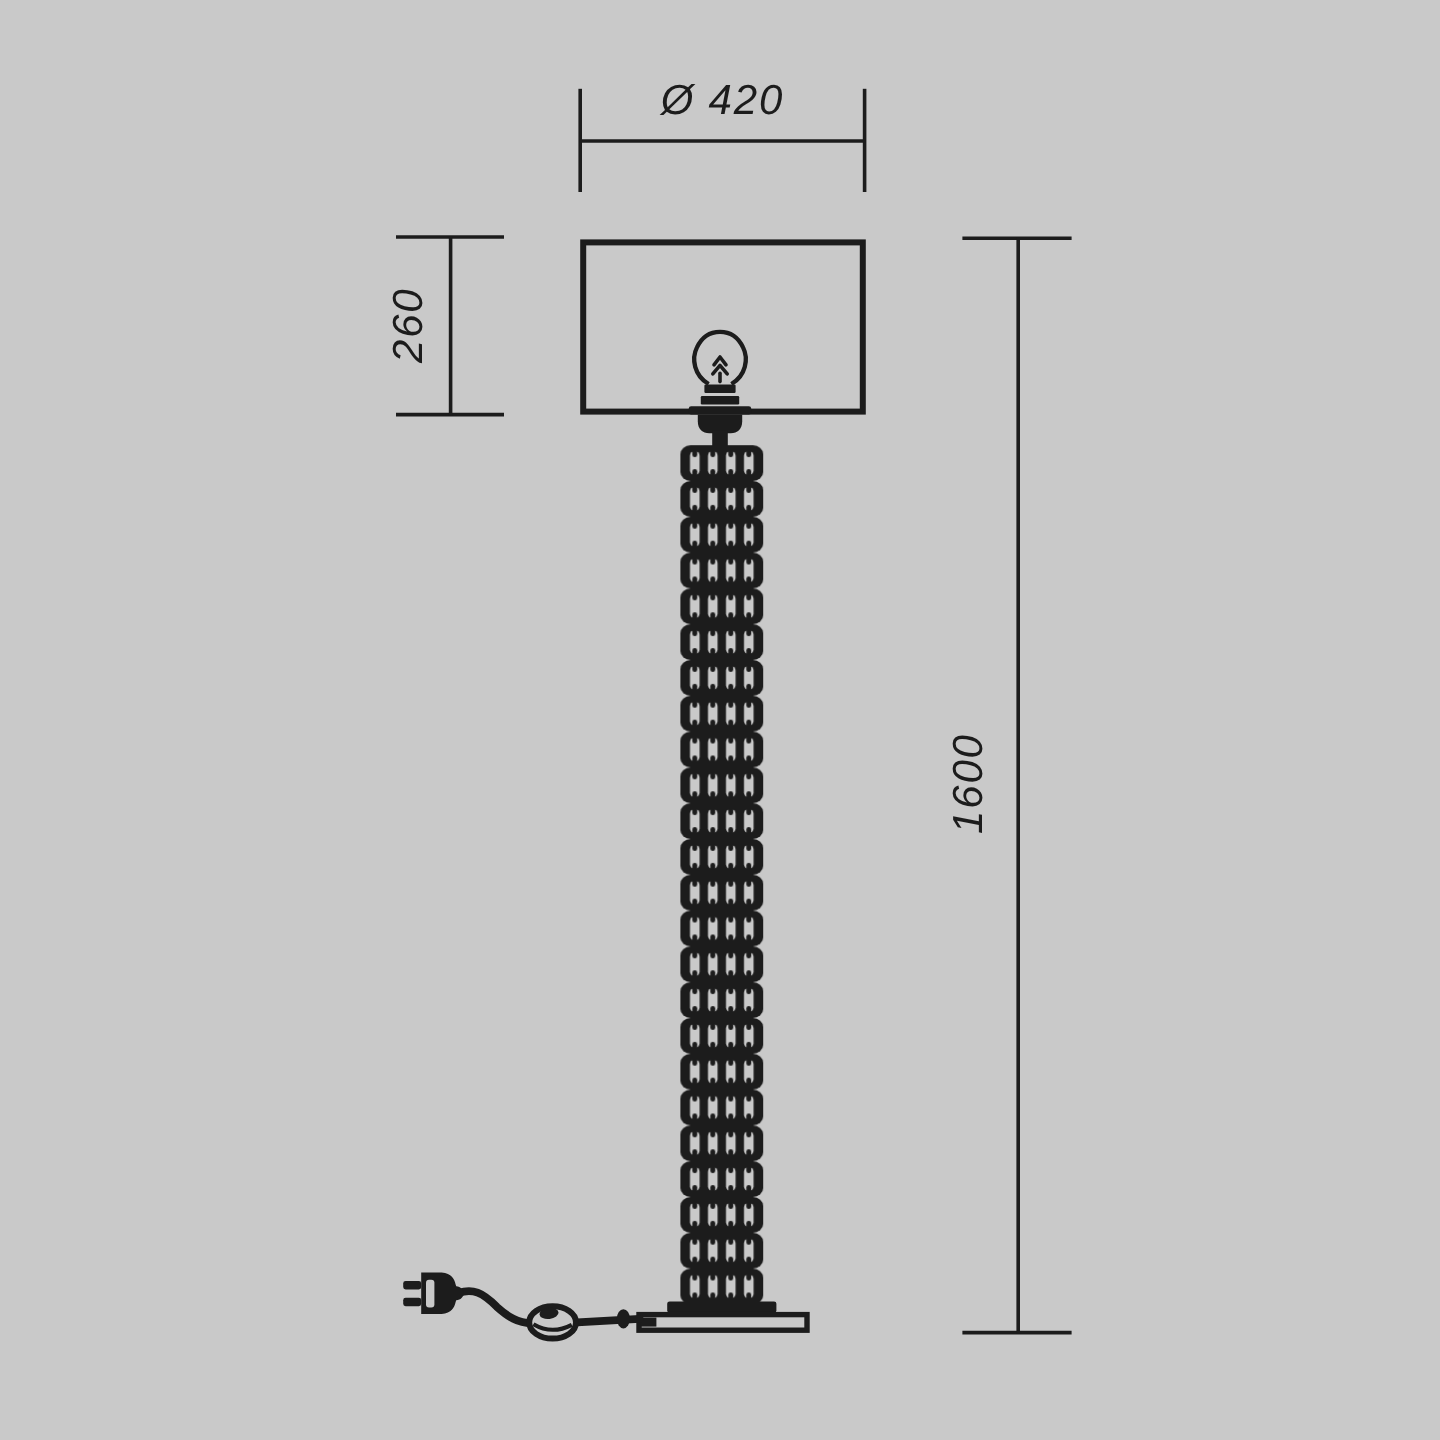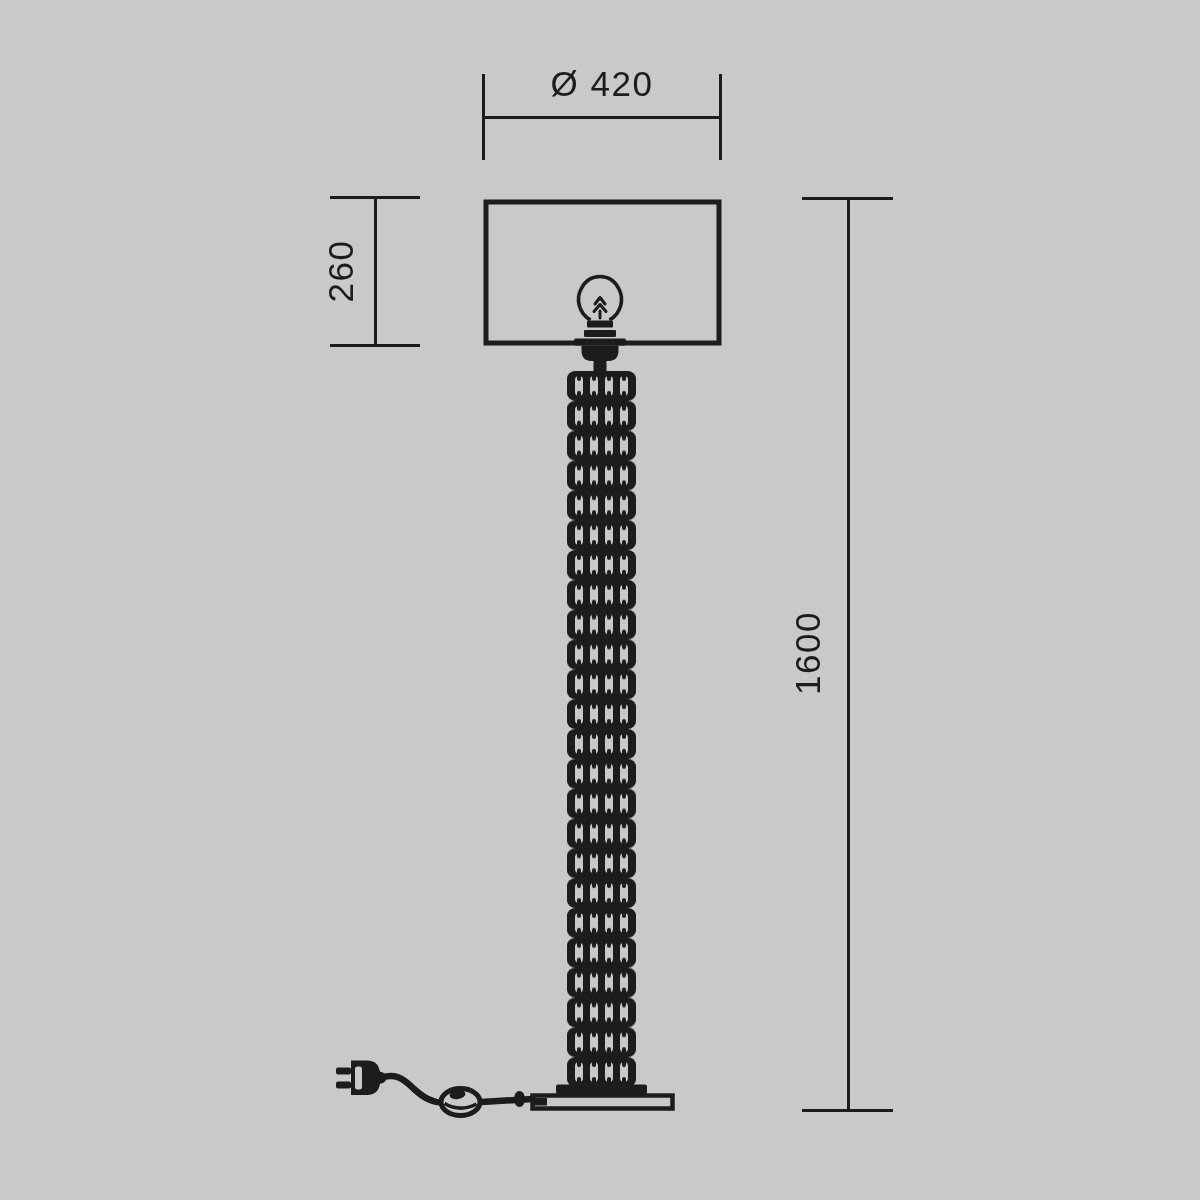--- a/index.html
+++ b/index.html
@@ -10,20 +10,21 @@
   body{
     width:1200px;height:1200px;
     background:var(--background);
     font-family:"Liberation Sans", sans-serif;
     overflow:hidden;
   }
   .canvas{
     position:relative;
     width:1020px;height:1200px;
     background:var(--background);
+    font-style:italic;
   }
   .canvas svg{
     position:absolute;left:0;top:0;
     width:1200px;height:1200px;
     display:block;
   }
   .dim-label{
     position:absolute;
     color:var(--ink);
     font-size:35px;

